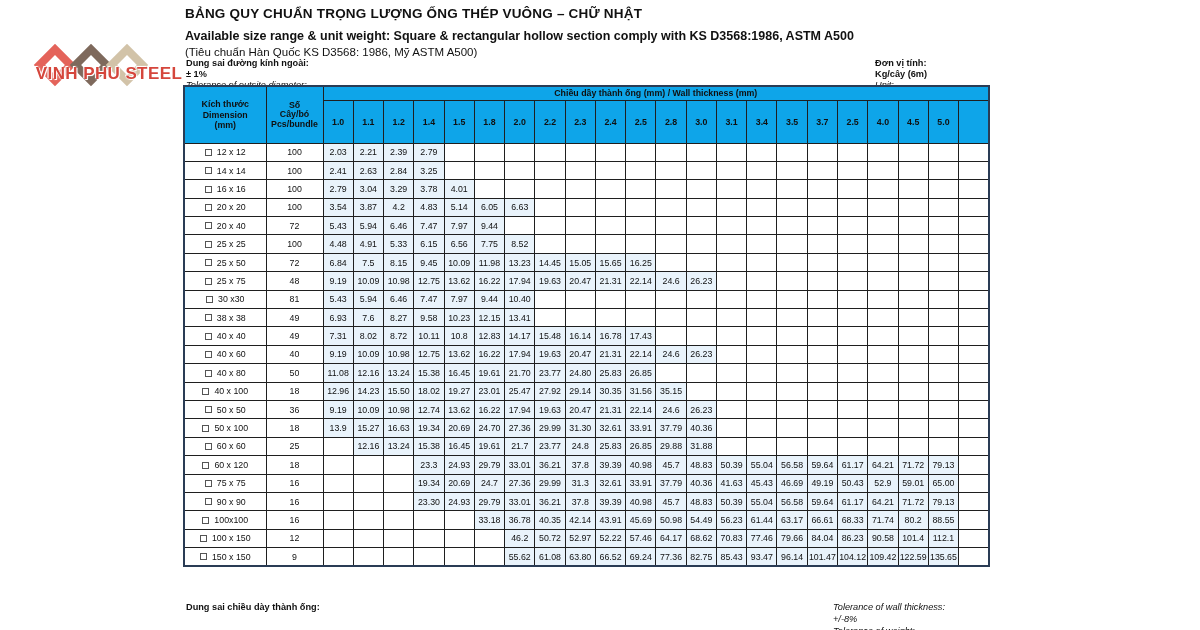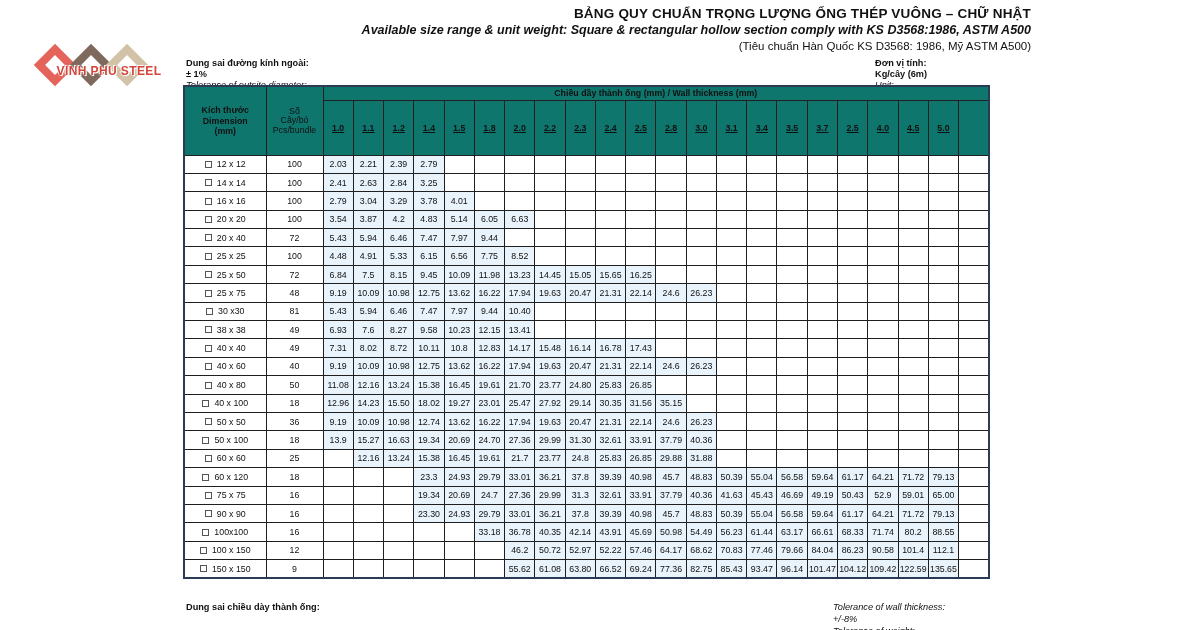--- a/index.html
+++ b/index.html
@@ -13,29 +13,29 @@
   }
 
   
   .logo { position:absolute; left:34px; top:36px; width:150px; height:82px; }
   .dmd { position:absolute; width:30px; height:30px; border:8px solid; transform:rotate(45deg); top:14px; background:transparent; }
   .d1 { left:6px;  border-color:#e4635a; z-index:1; }
   .d2 { left:42px; border-color:#7e695c; z-index:2; }
   .d3 { left:78px; border-color:#d2c3a8; z-index:3; }
   .logo-text {
     position:absolute; top:28px; left:-8px; width:166px; text-align:center;
-    font-size:12px; font-weight:bold; color:#d5463c; letter-spacing:.4px; z-index:5;
+    font-size:17px; font-weight:bold; color:#d5463c; letter-spacing:.4px; z-index:5;
     text-shadow:0 0 2px #fff, 0 0 2px #fff, 1px 1px 0 #fff, -1px -1px 0 #fff;
     white-space:nowrap;
   }
 
   
-  .titles { position:absolute; left:196px; top:6px; width:835px; text-align:right; }
+  .titles { position:absolute; left:185px; top:6px; width:835px; text-align:left; }
   .title    { font-size:13.5px; font-weight:bold; letter-spacing:.2px; }
-  .subtitle { font-size:12.5px; font-weight:bold; font-style:italic; margin-top:2px; }
+  .subtitle { font-size:12.5px; font-weight:bold; margin-top:8px; }
   .subtitle2{ font-size:11.5px; margin-top:3px; }
 
   
   .tol { position:absolute; }
   .tol-row { display:flex; font-size:9.2px; line-height:11px; white-space:nowrap;flex-direction:column; }
   .bold { font-weight:bold; }
   .ital { font-style:italic; }
   .tol-tl { left:186px; top:58px; }
   .tol-tl .lbl { width:136px; }
   .tol-tr { left:875px; top:58px; }
@@ -52,25 +52,25 @@
     position:absolute; left:183px; top:85px; width:807px;
     border-collapse:collapse; table-layout:fixed;
     border:2px solid #2a3c55;
   }
   .wt th, .wt td {
     border:1px solid #1f1f1f; padding:0;
     text-align:center; vertical-align:middle;
     font-size:8.8px; color:#101010;
     overflow:hidden; white-space:nowrap;
   }
-  .wt thead th { background:#0f766e; }
+  .wt thead th { background:#0ea5e9; }
   .span-h  { height:14px; font-size:9.5px; font-weight:bold; }
-  .th-col  { height:55px; font-size:9.5px; font-weight:bold;text-decoration:underline; }
+  .th-col  { height:43px; font-size:9.5px; font-weight:bold; }
   .dim-h   { font-size:9px;  font-weight:bold; line-height:10.5px; }
-  .pcs-h   { font-size:8px;  font-weight:normal; line-height:9.5px; }
+  .pcs-h   { font-size:8px;  font-weight:bold; line-height:9.5px; }
   .wt tbody td { height:18.4px; }
   .dim-cell { text-align:left; padding-left:8px;margin-left:35px; }
   .checkbox {
     display:inline-block; width:7px; height:7px;
     border:1px solid #555; background:#fff;
     margin-right:5px; vertical-align:middle; margin-top:-1px;
   }
   .filled { background:#e9f3fb; }
 </style>
 </head>

